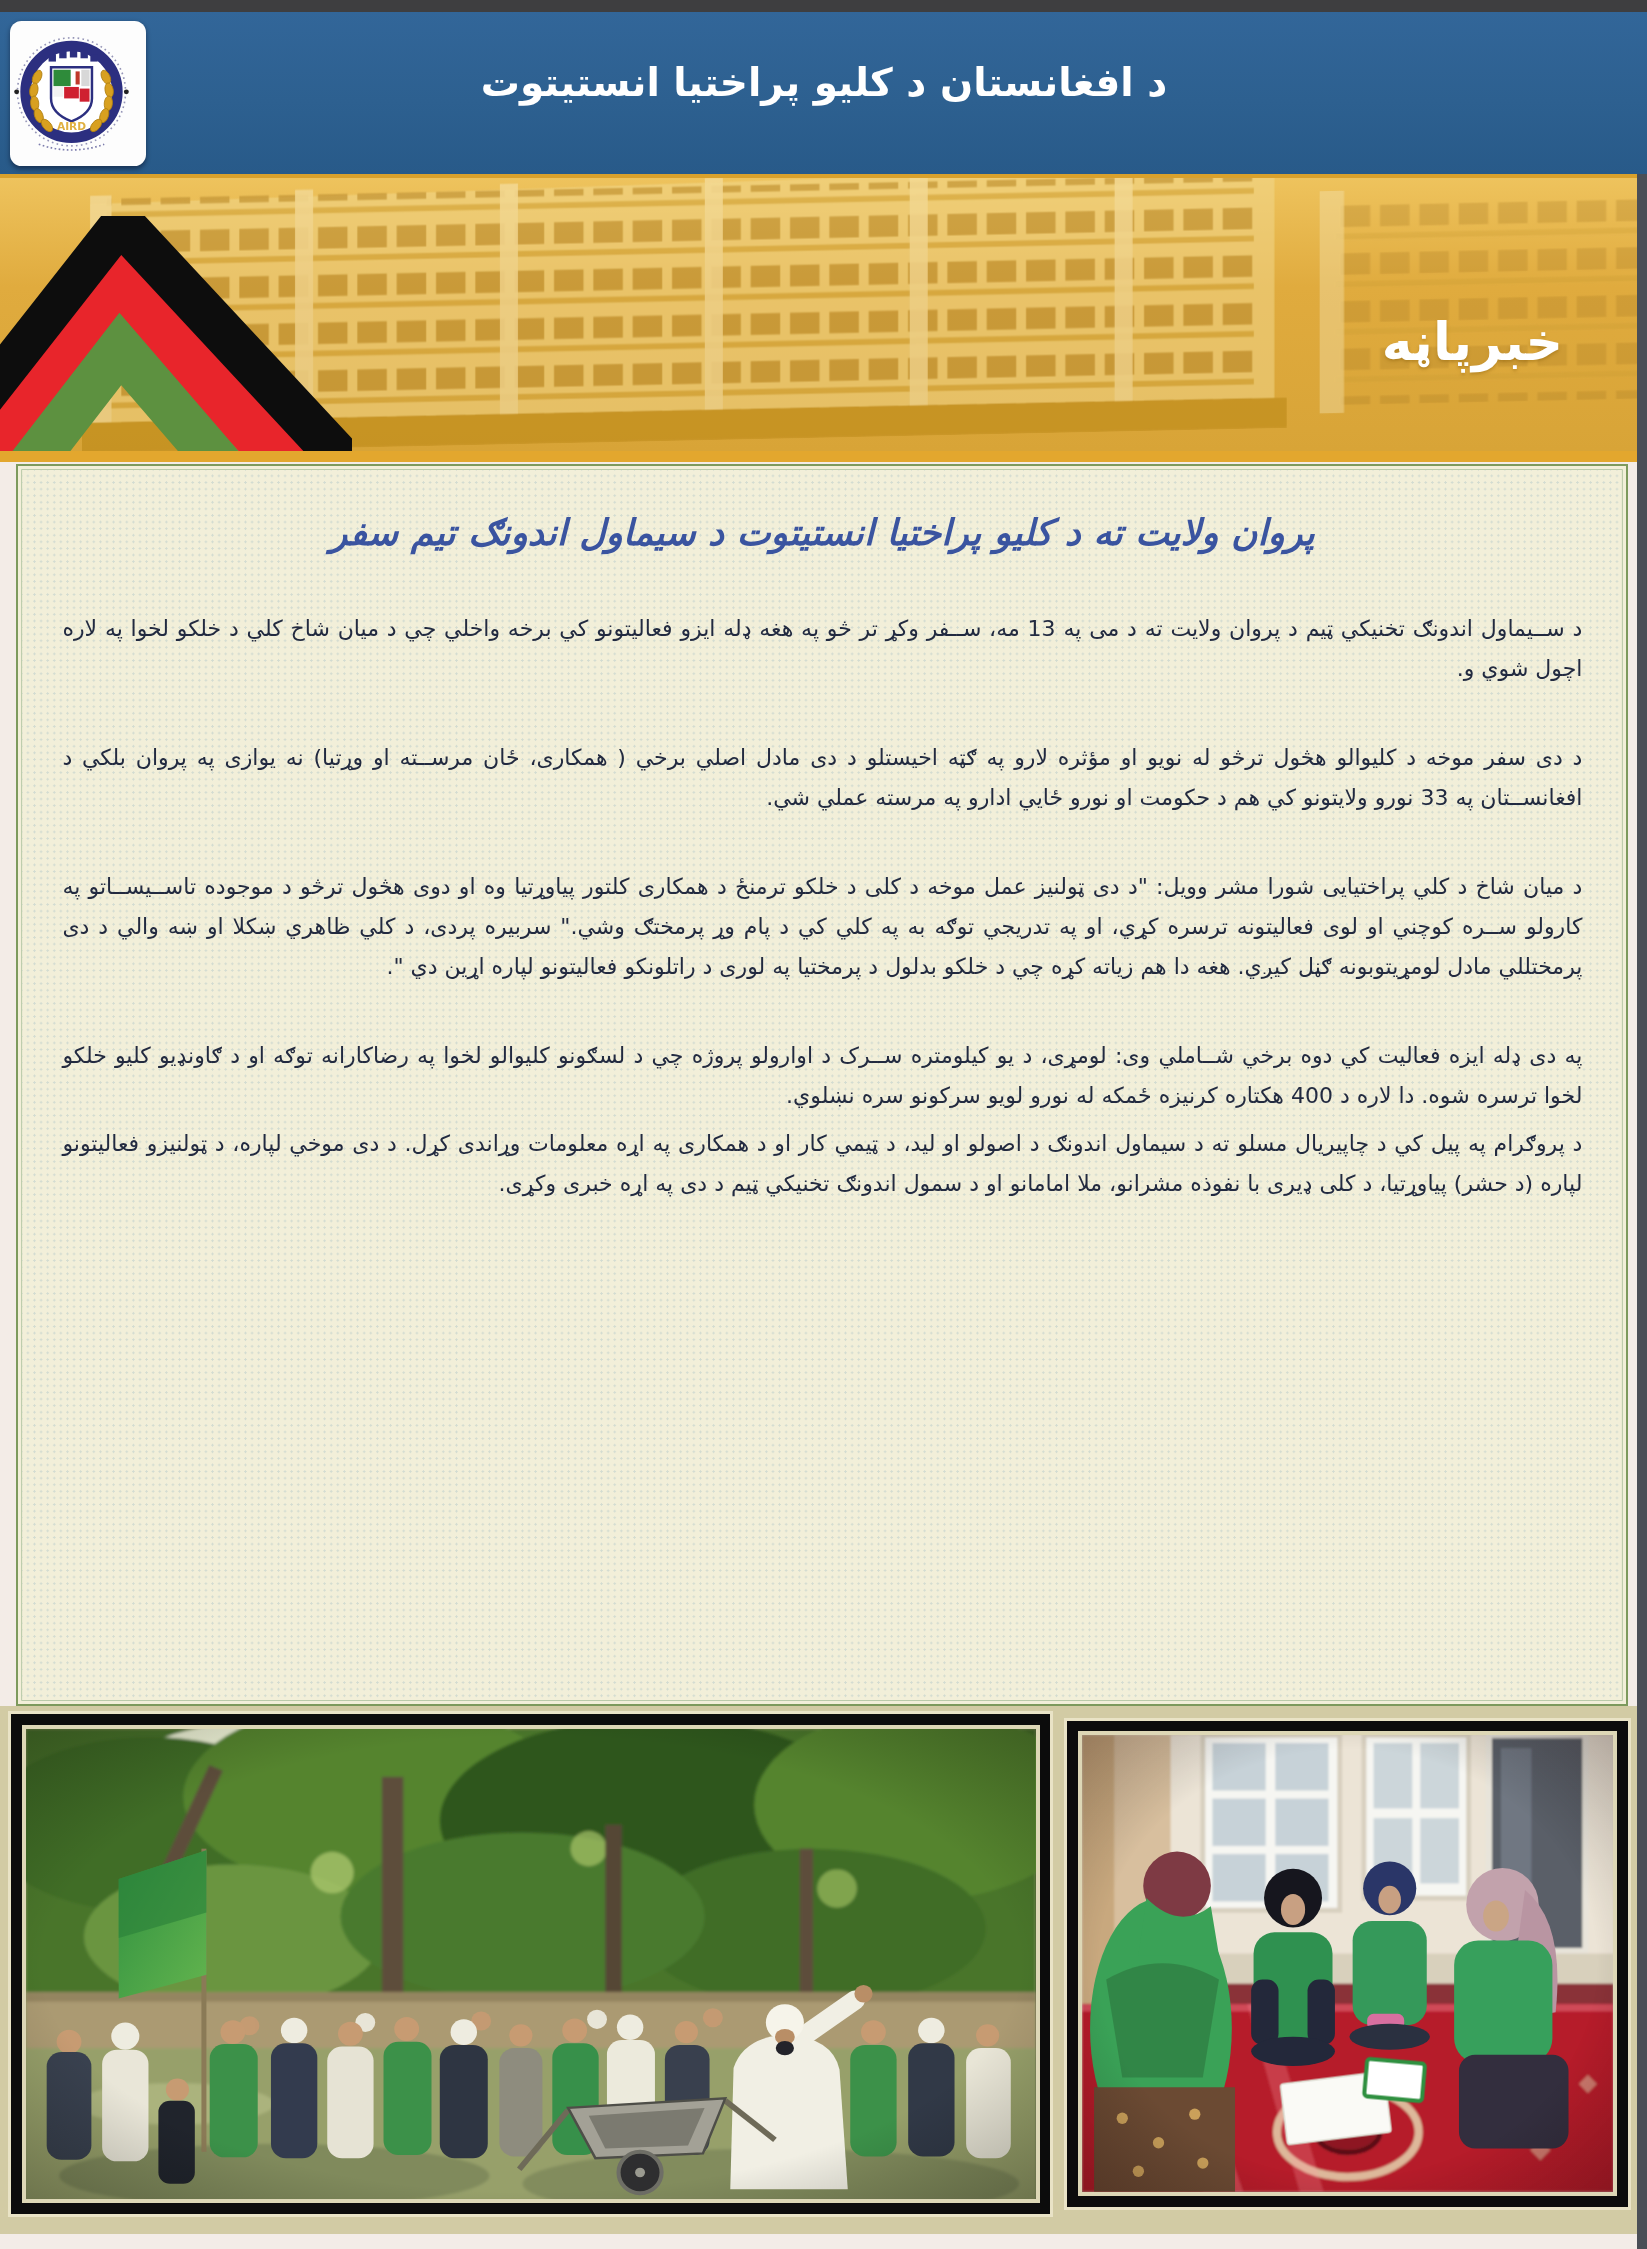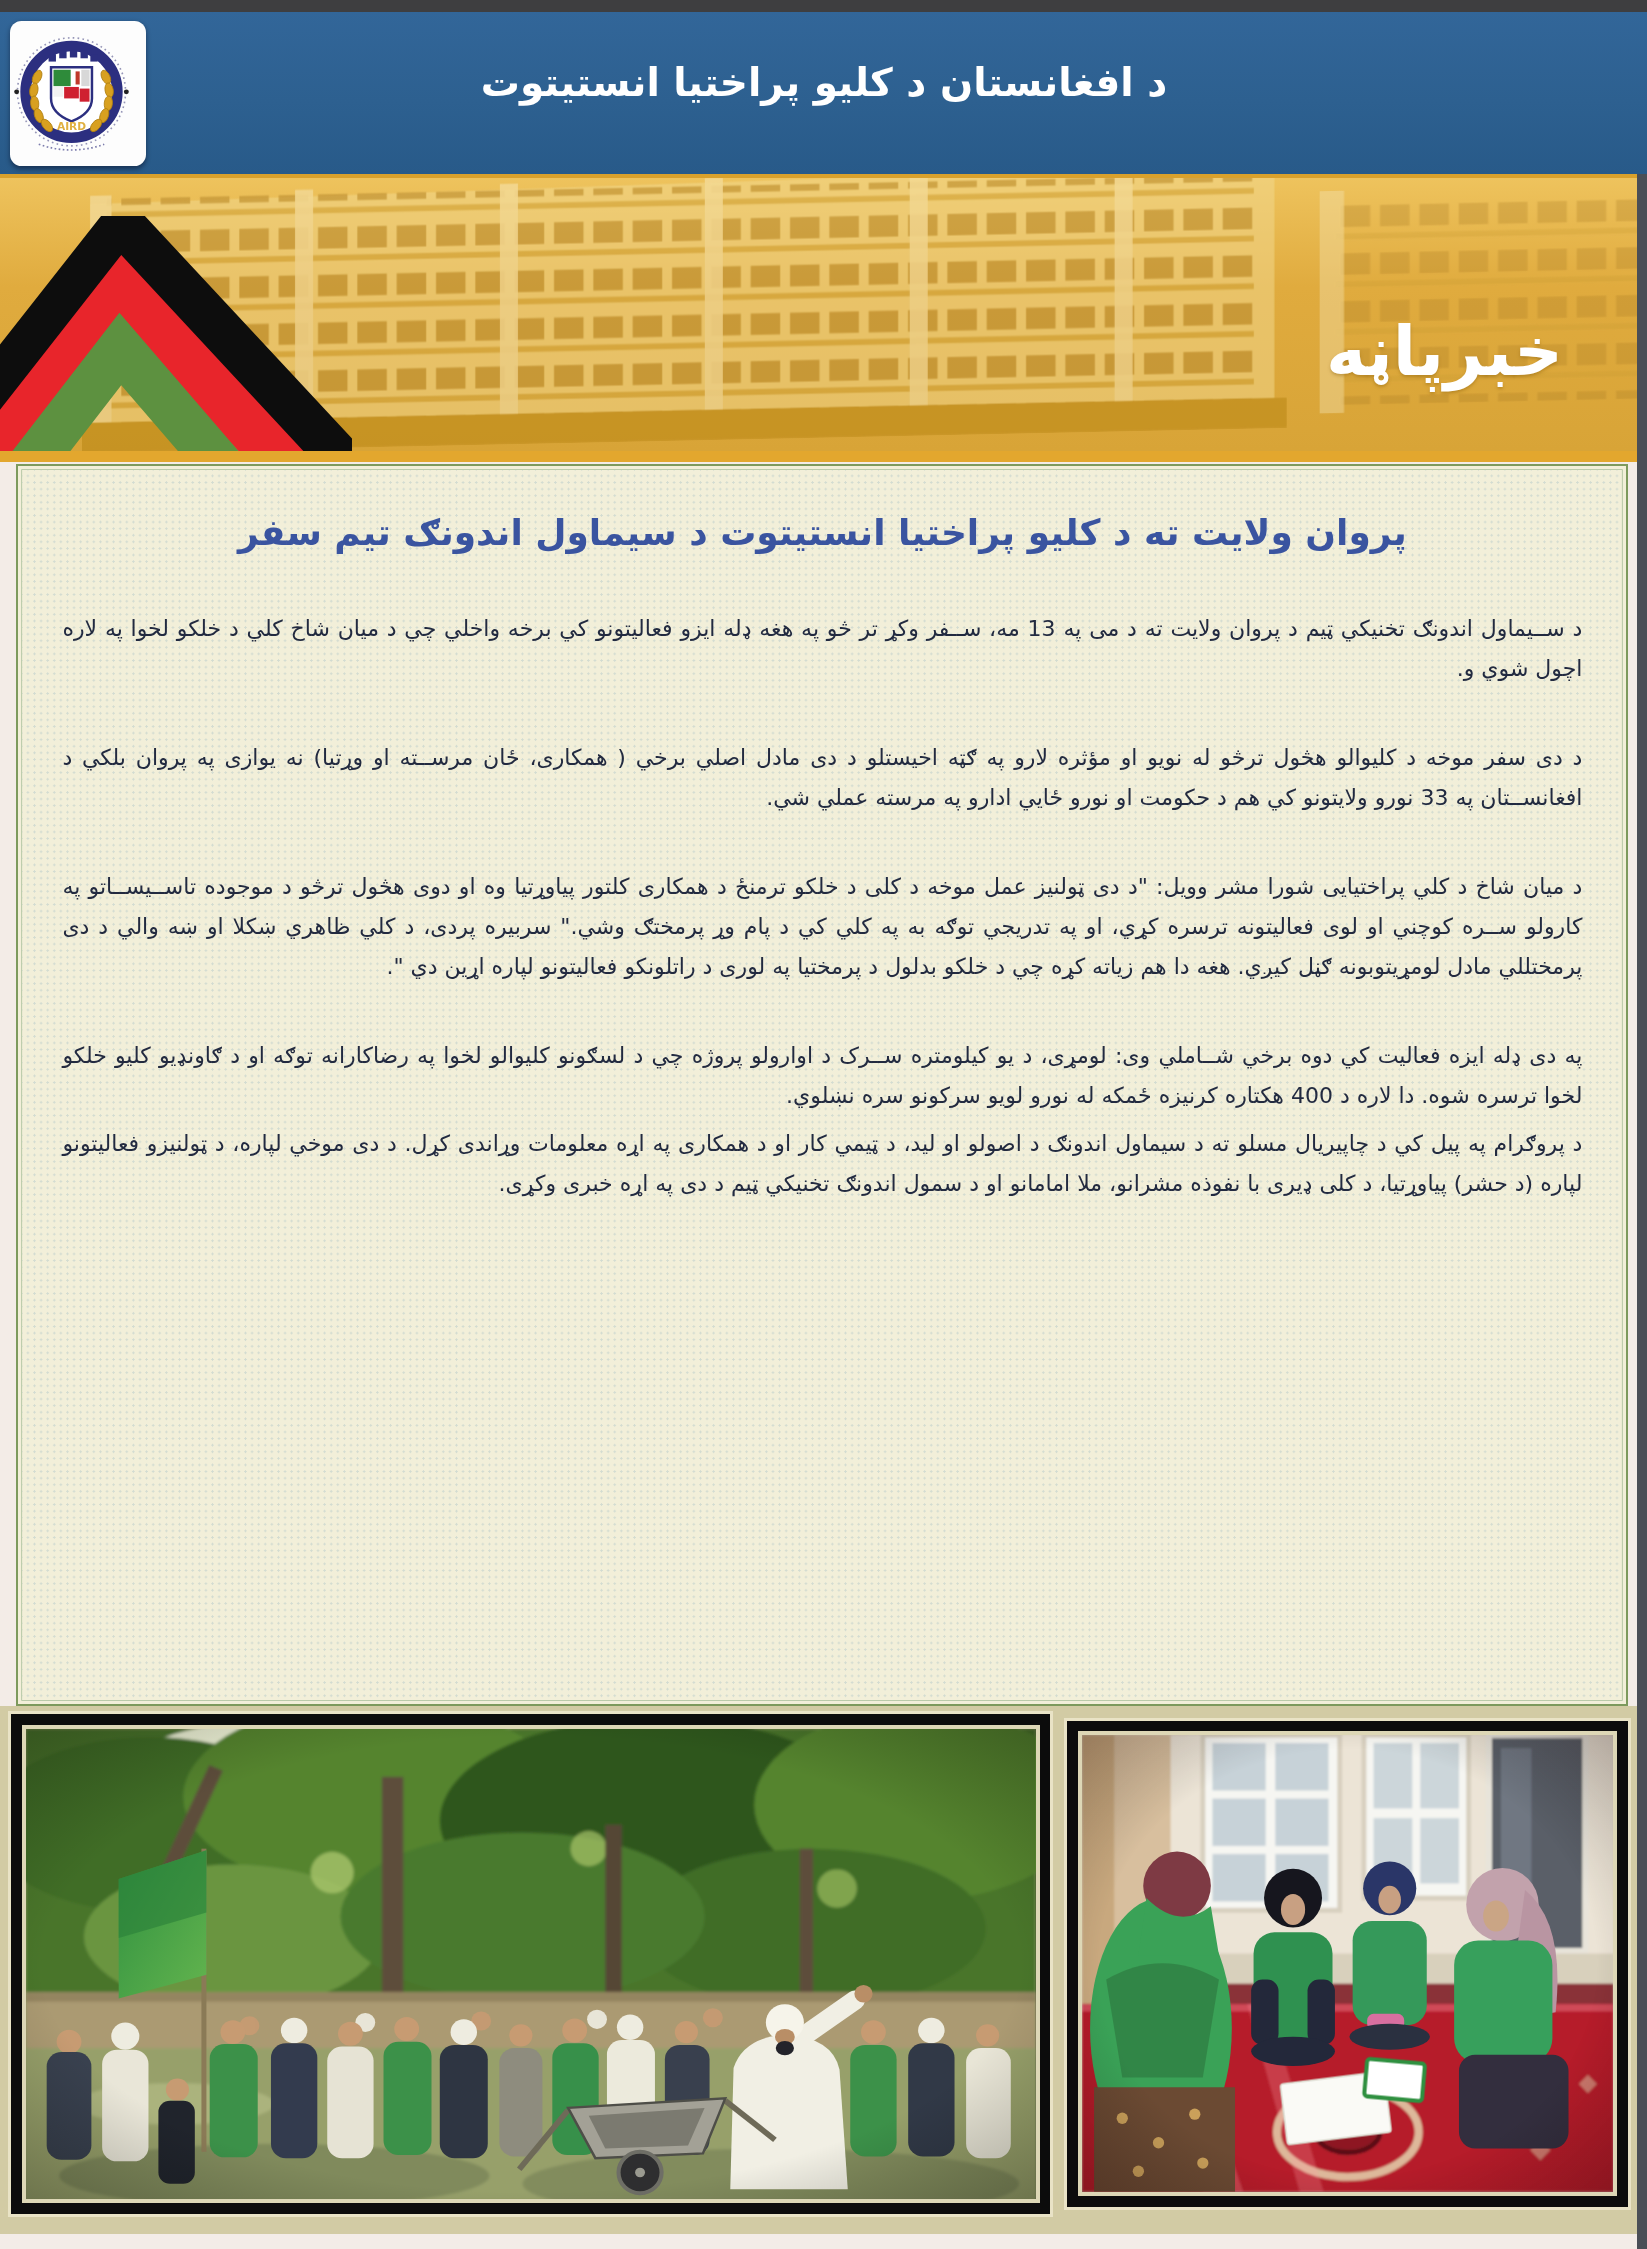--- a/index.html
+++ b/index.html
@@ -15,30 +15,30 @@
   .logo-box{position:absolute;left:9.8px;top:9px;width:136px;height:145px;background:#fdfdfd;
     border-radius:11.5px;box-shadow:0 2.5px 4.9px rgba(0,0,20,.45);display:flex;align-items:center;justify-content:flex-start;}
   .header-title{position:absolute;left:0;right:0;top:48px;text-align:center;color:#ffffff;
     font-size:39px;font-weight:bold;letter-spacing:0.8px;direction:rtl;}
   
   .banner{position:absolute;top:174px;left:0;width:100%;height:288px;box-sizing:border-box;
     background:linear-gradient(180deg,#eec35d 0%,#e0ab3e 40%,#d8a437 100%);
     border-top:4.9px solid #d9a12c;border-bottom:11.5px solid #e3a72e;overflow:hidden;}
   .building-svg{position:absolute;top:0;left:0;width:100%;height:100%;}
   .chevrons-svg{position:absolute;left:0;bottom:-3.3px;width:352px;height:238px;}
-  .banner-label{position:absolute;right:85px;top:134px;color:#ffffff;font-size:68px;
+  .banner-label{position:absolute;right:85px;top:134px;color:#ffffff;font-size:52px;
     font-weight:bold;direction:rtl;text-shadow:0 1.6px 3.3px rgba(120,80,0,.35);}
   
   .article{position:absolute;top:464px;left:16.4px;width:1612px;height:1242px;box-sizing:border-box;
     background-color:#f2efd9;
     background-image:radial-gradient(rgba(140,175,190,.30) 1.2px,transparent 1.3px);
     background-size:6.6px 6.6px;
     border:2.5px solid #7d9a5d;box-shadow:inset 0 0 0 3.3px #f2efd9,inset 0 0 0 4.1px #a9bf9a;
     padding:28px 44px 16.4px 44px;direction:rtl;}
-  .article-title{margin:11.5px 0 0 0;text-align:center;color:#3a54a0;font-size:36px;font-weight:bold;line-height:1.5;}
+  .article-title{margin:11.5px 0 0 0;text-align:center;color:#3a54a0;font-size:36px;font-weight:bold;line-height:1.5;font-style:italic;}
   .para{color:#222a40;font-size:22px;line-height:1.82;text-align:justify;margin:49px 0 0 0;font-weight:500;}
   .para.tight{margin-top:8.2px;}
   
   .photos{position:absolute;top:1706px;left:0;width:100%;height:528px;background:#d2cba4;}
   .frame{position:absolute;box-sizing:border-box;background:#0c0c0c;border:3.3px solid #e9e3c6;padding:10.7px;}
   .frame-inner{width:100%;height:100%;box-sizing:border-box;border:4.1px solid #ddd7b6;background:#1a1a18;overflow:hidden;}
   .frame-inner svg{display:block;width:100%;height:100%;}
   .frame-left{left:8.2px;top:4.9px;width:1045px;height:506px;}
   .frame-right{left:1064px;top:11.5px;width:567px;height:492px;}
   .edge-strip{position:absolute;right:0;top:174px;width:11.5px;height:2076px;background:#4a4e56;}

